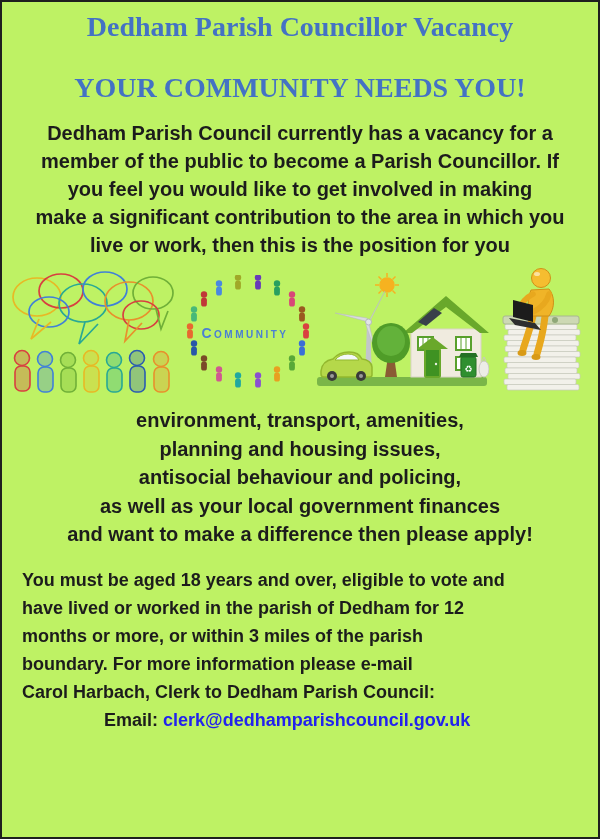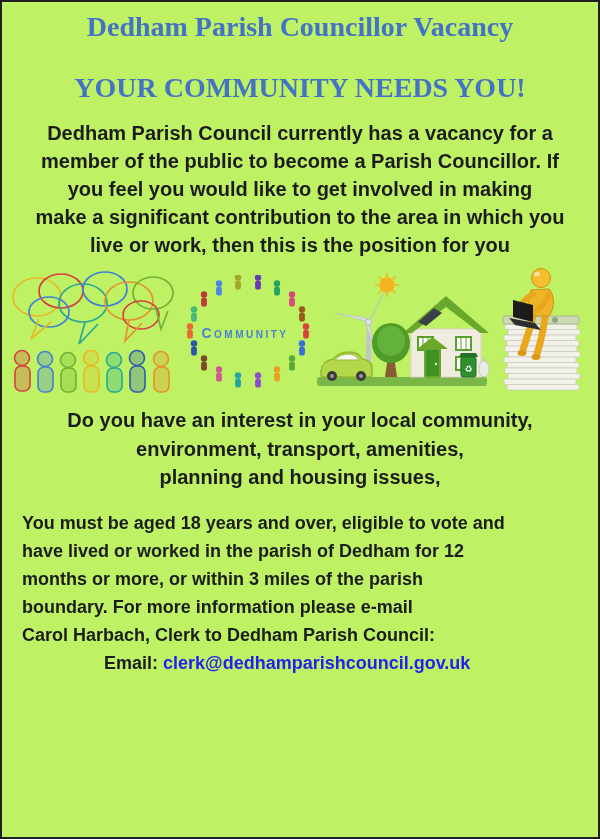--- a/index.html
+++ b/index.html
@@ -265,23 +265,25 @@
       </g>
       <g>
         <polygon points="24,36 44,41 44,58 24,53" fill="#1c1c1c"></polygon>
         <polygon points="20,54 46,59 52,66 26,61" fill="#2e2e2e"></polygon>
       </g>
     </svg>
 
   </div>
 
   <div class="interest">
-    <div class="tline">Do you have an interest in your local community,</div>
     <div class="tline">environment, transport, amenities,</div>
     <div class="tline">planning and housing issues,</div>
+    <div class="tline">antisocial behaviour and policing,</div>
+    <div class="tline">as well as your local government finances</div>
+    <div class="tline">and want to make a difference then please apply!</div>
   </div>
 
   <div class="closing">
     <div class="tline">You must be aged 18 years and over, eligible to vote and</div>
     <div class="tline">have lived or worked in the parish of Dedham for 12</div>
     <div class="tline">months or more, or within 3 miles of the parish</div>
     <div class="tline">boundary. For more information please e-mail</div>
     <div class="tline">Carol Harbach, Clerk to Dedham Parish Council:</div>
     <div class="tline email-line">
       <span class="email-label">Email:</span>

